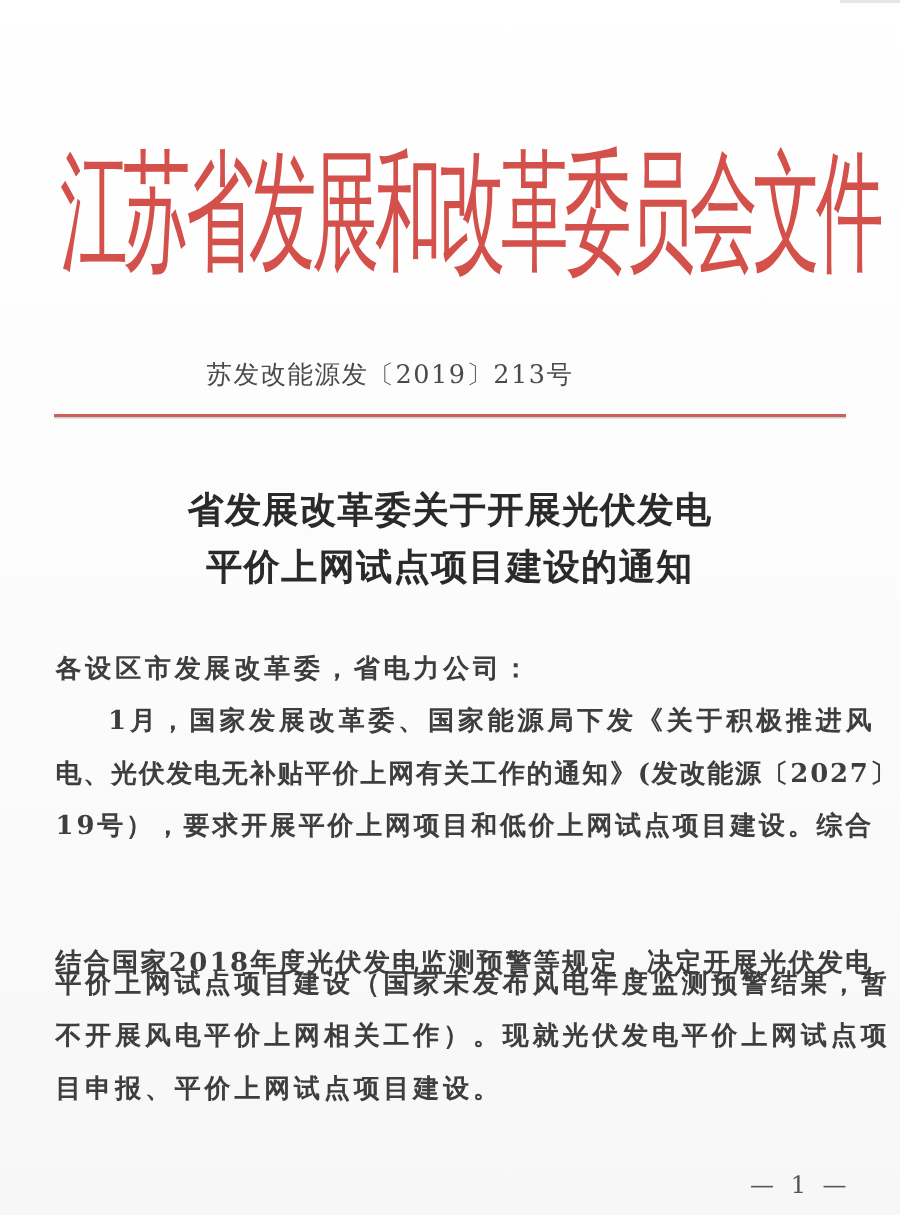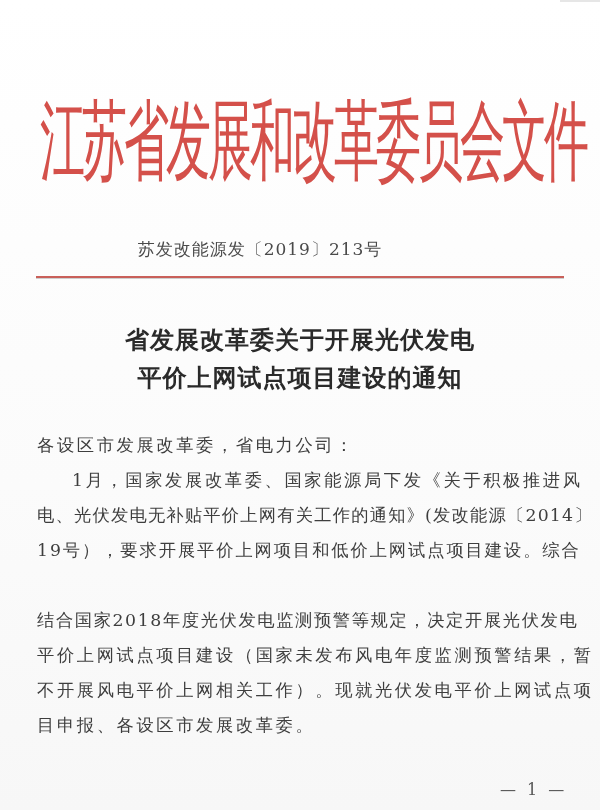--- a/index.html
+++ b/index.html
@@ -80,20 +80,21 @@
     .heading.l1 { top: 324px; }
     .heading.l2 { top: 362px; }
     .body-text {
       position: absolute;
       left: 37px;
       width: 530px;
       font-size: 17.3px;
       color: #3e3e3e;
       white-space: nowrap;
       letter-spacing: 2.6px;
+      font-weight: bold;
     }
     .page-number {
       position: absolute;
       left: 500px;
       top: 780px;
       width: 64px;
       text-align: center;
       font-size: 16px;
       color: #555;
       letter-spacing: 3px;
@@ -110,21 +111,21 @@
 
   <div class="doc-number">苏发改能源发〔2019〕213号</div>
 
   <div class="red-rule"></div>
 
   <div class="heading l1">省发展改革委关于开展光伏发电</div>
   <div class="heading l2">平价上网试点项目建设的通知</div>
 
   <div class="body-text" style="top:433px;">各设区市发展改革委，省电力公司：</div>
   <div class="body-text" style="top:468px; left:72px;">1月，国家发展改革委、国家能源局下发《关于积极推进风</div>
-  <div class="body-text" style="top:503px; letter-spacing:1.2px;">电、光伏发电无补贴平价上网有关工作的通知》(发改能源〔2014〕</div>
+  <div class="body-text" style="top:503px; letter-spacing:1.2px;">电、光伏发电无补贴平价上网有关工作的通知》(发改能源〔2027〕</div>
   <div class="body-text" style="top:538px; letter-spacing:1.9px;">19号），要求开展平价上网项目和低价上网试点项目建设。综合</div>
-  <div class="body-text" style="top:608px; letter-spacing:1.6px;">结合国家2018年度光伏发电监测预警等规定，决定开展光伏发电</div>
+  <div class="body-text" style="top:629px; letter-spacing:1.6px;">结合国家2018年度光伏发电监测预警等规定，决定开展光伏发电</div>
   <div class="body-text" style="top:678px;">不开展风电平价上网相关工作）。现就光伏发电平价上网试点项</div>
   <div class="body-text" style="top:643px;">平价上网试点项目建设（国家未发布风电年度监测预警结果，暂</div>
-  <div class="body-text" style="top:713px;">目申报、各设区市发展改革委。</div>
+  <div class="body-text" style="top:713px;">目申报、平价上网试点项目建设。</div>
 
   <div class="page-number">— 1 —</div>
 </div>
 
 </body></html>

